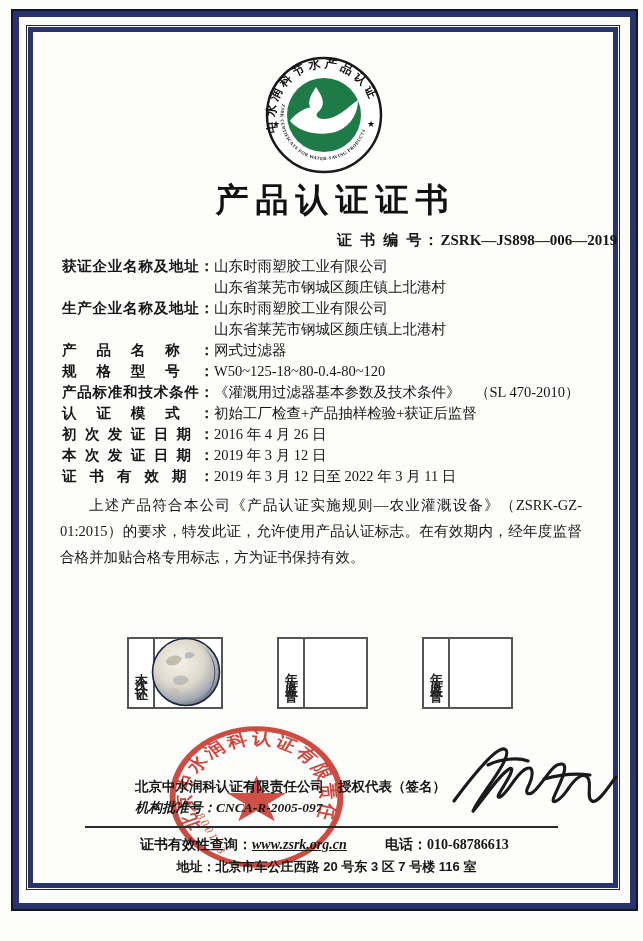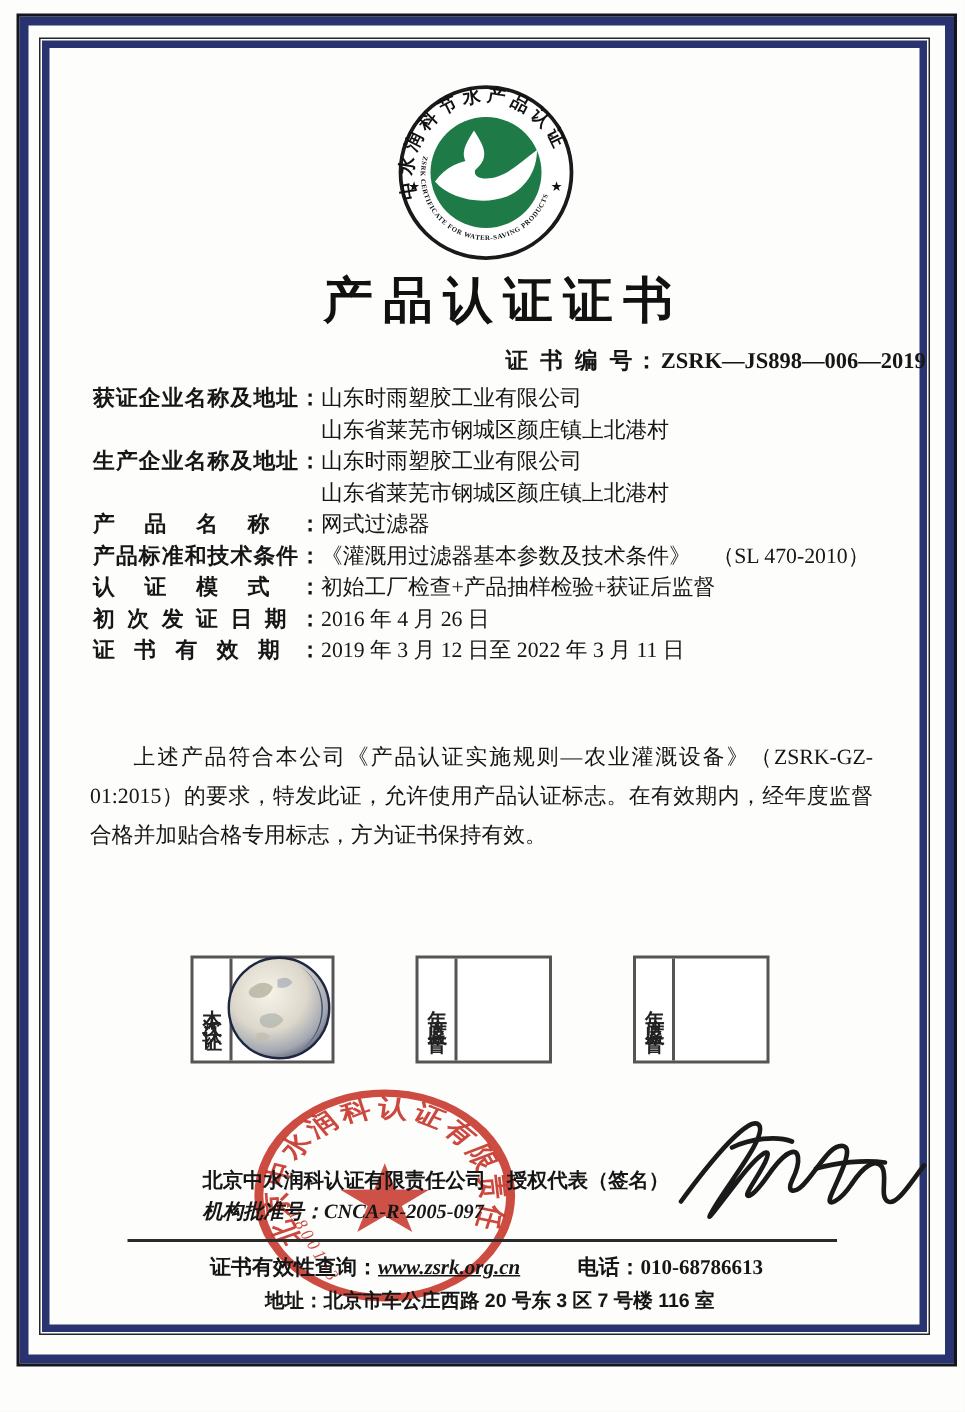--- a/index.html
+++ b/index.html
@@ -89,23 +89,25 @@
   <div class="certno">
     <span class="lbl">证 书 编 号：</span><span class="val">ZSRK—JS898—006—2019</span>
   </div>
 
   <div class="fields">
     <div class="frow"><span class="flabel">获证企业名称及地址：</span><span class="fvalue">山东时雨塑胶工业有限公司</span></div>
     <div class="frow"><span class="flabel"></span><span class="fvalue">山东省莱芜市钢城区颜庄镇上北港村</span></div>
     <div class="frow"><span class="flabel">生产企业名称及地址：</span><span class="fvalue">山东时雨塑胶工业有限公司</span></div>
     <div class="frow"><span class="flabel"></span><span class="fvalue">山东省莱芜市钢城区颜庄镇上北港村</span></div>
     <div class="frow"><span class="flabel">产品名称：</span><span class="fvalue">网式过滤器</span></div>
+    <div class="frow"><span class="flabel">规格型号：</span><span class="fvalue">W50~125-18~80-0.4-80~120</span></div>
     <div class="frow"><span class="flabel">产品标准和技术条件：</span><span class="fvalue">《灌溉用过滤器基本参数及技术条件》　（SL 470-2010）</span></div>
     <div class="frow"><span class="flabel">认证模式：</span><span class="fvalue">初始工厂检查+产品抽样检验+获证后监督</span></div>
     <div class="frow"><span class="flabel">初次发证日期：</span><span class="fvalue">2016 年 4 月 26 日</span></div>
+    <div class="frow"><span class="flabel">本次发证日期：</span><span class="fvalue">2019 年 3 月 12 日</span></div>
     <div class="frow"><span class="flabel">证书有效期：</span><span class="fvalue">2019 年 3 月 12 日至 2022 年 3 月 11 日</span></div>
   </div>
 
   <div class="statement">上述产品符合本公司《产品认证实施规则—农业灌溉设备》（ZSRK-GZ- 01:2015）的要求，特发此证，允许使用产品认证标志。在有效期内，经年度监督合格并加贴合格专用标志，方为证书保持有效。</div>
 
   <div class="stampbox box1">
     <div class="vlabel">本次认证</div>
     <div class="boxspace"></div>
   </div>
   <div class="stampbox box2">

